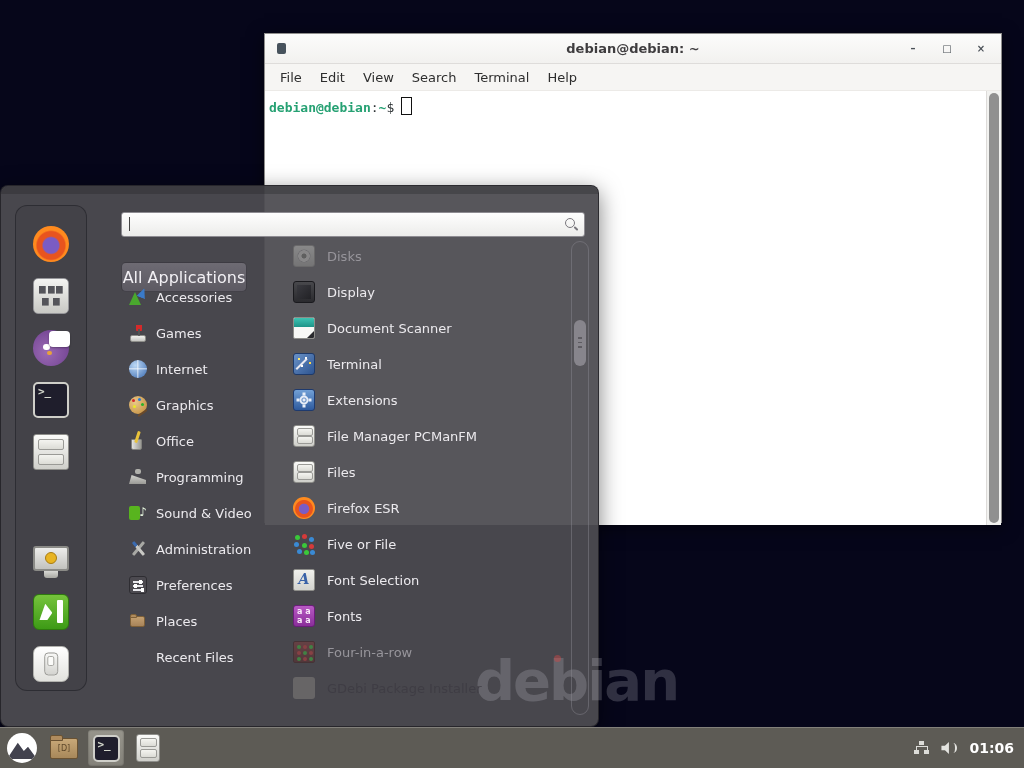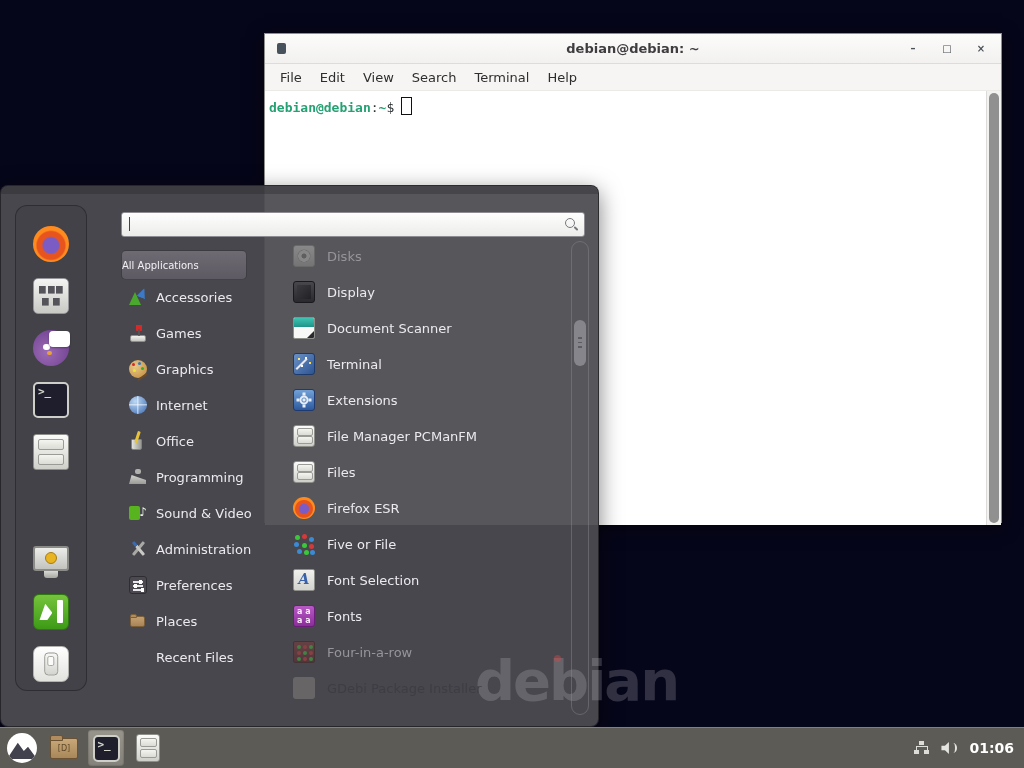--- a/index.html
+++ b/index.html
@@ -51,24 +51,24 @@
   .searchinput{position:absolute;inset:0;width:100%;height:100%;box-sizing:border-box;
     background:linear-gradient(#fefefe,#ececea);border:1px solid #8e8c92;border-radius:3px;
     padding:0 26px 0 10px;font-size:13px;color:#222;outline:none;}
   .caret{position:absolute;left:8px;top:5px;width:1px;height:14px;background:#444;}
   .sicon{position:absolute;right:7px;top:5px;width:14px;height:14px;}
   .sicon::before{content:"";position:absolute;left:1px;top:1px;width:8px;height:8px;
     border:1.5px solid #7a787e;border-radius:50%;}
   .sicon::after{content:"";position:absolute;right:1px;bottom:0;width:2px;height:5px;
     background:#7a787e;transform:rotate(-45deg);border-radius:1px;}
 
-  .allapps{position:absolute;left:120px;top:64px;width:124px;height:28px;z-index:1;
+  .allapps{position:absolute;left:120px;top:76px;width:124px;height:28px;z-index:1;
     background:linear-gradient(rgba(130,127,135,.65),rgba(104,101,110,.65));
     border:1px solid rgba(40,39,45,.6);border-radius:5px;display:flex;align-items:center;
-    font-size:10px;color:#f2f0f4;cursor:default;}
+    justify-content:center;font-size:16px;color:#f2f0f4;cursor:default;}
   .catlist{position:absolute;left:120px;top:93px;width:152px;z-index:1;}
   .cat-row{height:36px;display:flex;align-items:center;gap:9px;padding-left:8px;cursor:default;}
   .cat-row.noicon{padding-left:35px;}
   .cic{position:relative;display:inline-block;width:18px;height:18px;flex:0 0 auto;}
   .cat-label{font-size:13px;color:#eceaee;white-space:nowrap;}
 
   .applist{position:absolute;left:282px;top:52px;width:286px;z-index:1;}
   .app-row{height:36px;display:flex;align-items:center;gap:12px;padding-left:10px;cursor:default;}
   .aic{position:relative;display:inline-block;width:22px;height:22px;flex:0 0 auto;}
   .app-label{font-size:13px;color:#eceaee;white-space:nowrap;}
@@ -322,26 +322,26 @@
     <div class="catlist">
         <div class="cat-row">
           <span class="cic c-accessories"></span>
           <span class="cat-label">Accessories</span>
         </div>
         <div class="cat-row">
           <span class="cic c-games"></span>
           <span class="cat-label">Games</span>
         </div>
         <div class="cat-row">
+          <span class="cic c-internet"></span>
+          <span class="cat-label">Internet</span>
+        </div>
+        <div class="cat-row">
           <span class="cic c-graphics"></span>
           <span class="cat-label">Graphics</span>
-        </div>
-        <div class="cat-row">
-          <span class="cic c-internet"></span>
-          <span class="cat-label">Internet</span>
         </div>
         <div class="cat-row">
           <span class="cic c-office"></span>
           <span class="cat-label">Office</span>
         </div>
         <div class="cat-row">
           <span class="cic c-programming"></span>
           <span class="cat-label">Programming</span>
         </div>
         <div class="cat-row">

